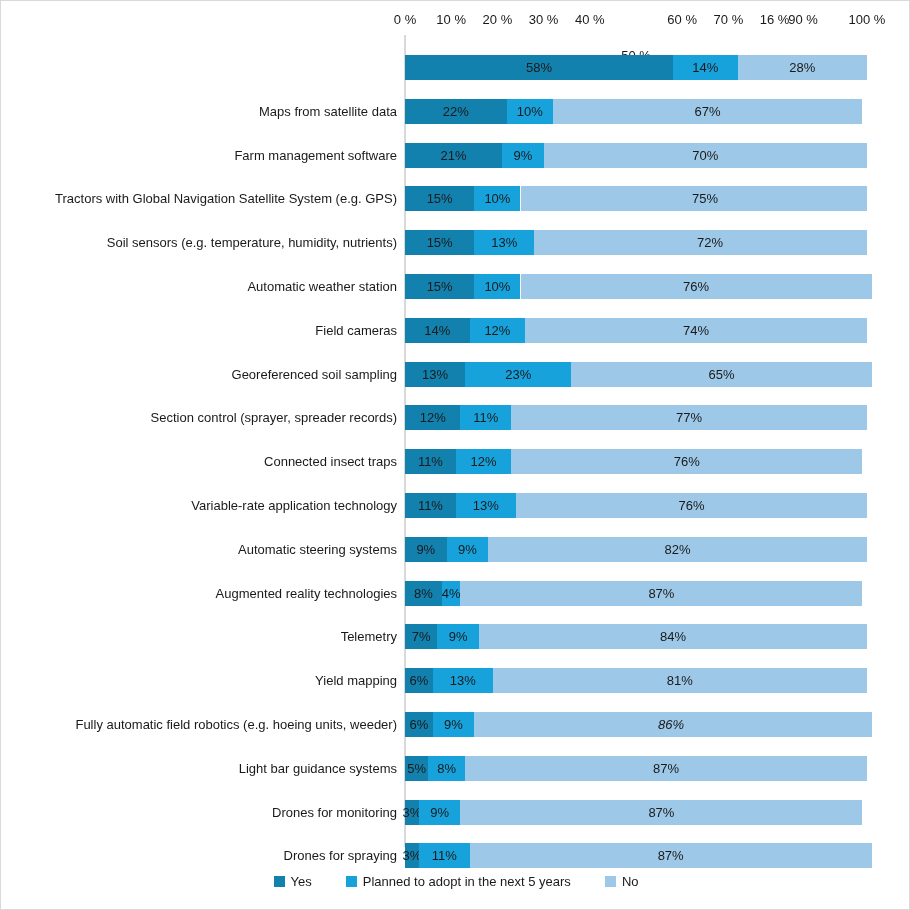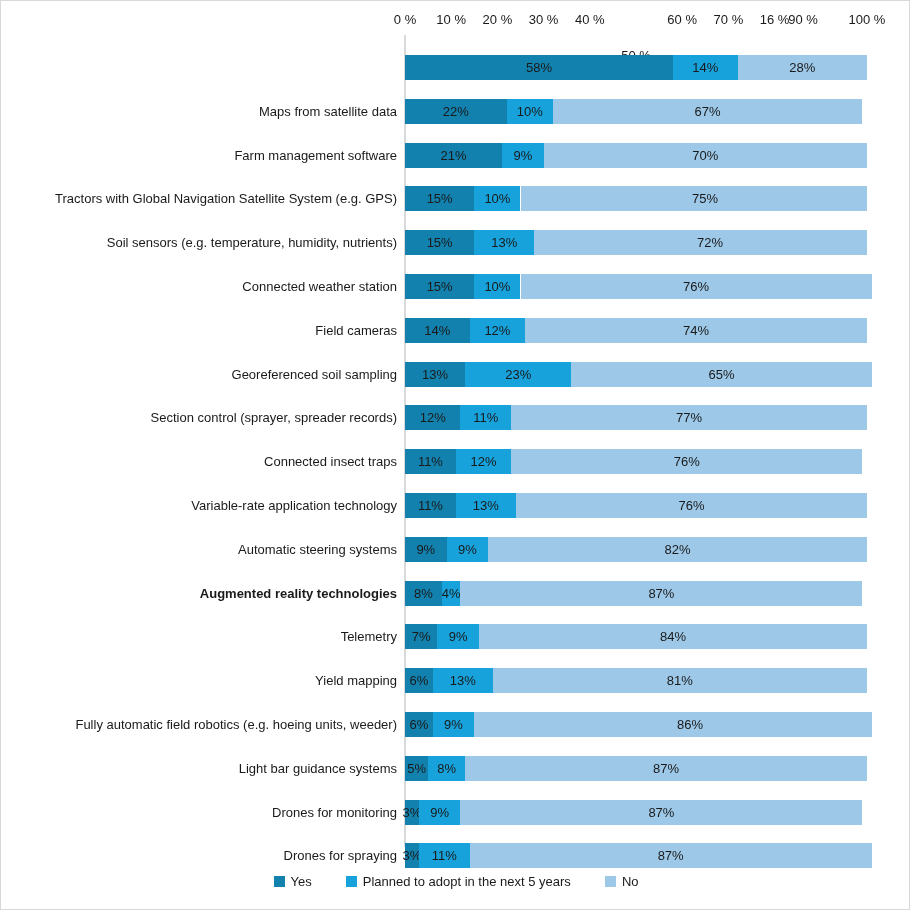--- a/index.html
+++ b/index.html
@@ -146,28 +146,28 @@
       <div class="axis-tick-label" style="left: 773.6px;">16 %</div>
       <div class="axis-tick-label" style="left: 802px; text-align: right;">90 %</div>
       <div class="axis-tick-label" style="left: 866px;">100 %</div>
     </div>
 
   <div id="cat-labels">
       <div class="cat-label" style="top: 63.8px;">Maps from satellite data</div>
       <div class="cat-label" style="top: 107.6px;">Farm management software</div>
       <div class="cat-label" style="top: 151.4px;">Tractors with Global Navigation Satellite System (e.g. GPS)</div>
       <div class="cat-label" style="top: 195.2px;">Soil sensors (e.g. temperature, humidity, nutrients)</div>
-      <div class="cat-label" style="top: 239px;">Connected weather station</div>
+      <div class="cat-label" style="top: 239px;">Automatic weather station</div>
       <div class="cat-label" style="top: 326.6px;">Georeferenced soil sampling</div>
       <div class="cat-label" style="top: 282.8px;">Field cameras</div>
       <div class="cat-label" style="top: 370.4px;">Section control (sprayer, spreader records)</div>
       <div class="cat-label" style="top: 414.2px;">Connected insect traps</div>
       <div class="cat-label" style="top: 458px;">Variable-rate application technology</div>
       <div class="cat-label" style="top: 501.8px;">Automatic steering systems</div>
-      <div class="cat-label" style="top: 545.6px; font-weight: bold;">Augmented reality technologies</div>
+      <div class="cat-label" style="top: 545.6px;">Augmented reality technologies</div>
       <div class="cat-label" style="top: 589.4px;">Telemetry</div>
       <div class="cat-label" style="top: 633.2px;">Yield mapping</div>
       <div class="cat-label" style="top: 677px;">Fully automatic field robotics (e.g. hoeing units, weeder)</div>
       <div class="cat-label" style="top: 720.8px;">Light bar guidance systems</div>
       <div class="cat-label" style="top: 764.6px;">Drones for monitoring</div>
       <div class="cat-label" style="top: 808.4px;">Drones for spraying</div>
     </div>
 
   <div id="plot">
     <div id="axis-line"></div>
@@ -290,21 +290,21 @@
         <div class="seg-label" style="left: 57.75px;">13%</div>
         <div class="seg" style="left: 87.78px; width: 374.22px; background: rgb(157, 200, 232);"></div>
         <div class="seg-label" style="left: 274.89px;">81%</div>
       </div>
       <div class="bar-row" style="top: 677px;">
         <div class="seg" style="left: 0px; width: 27.72px; background: rgb(18, 129, 174);"></div>
         <div class="seg-label" style="left: 13.86px;">6%</div>
         <div class="seg" style="left: 27.72px; width: 41.58px; background: rgb(23, 162, 220);"></div>
         <div class="seg-label" style="left: 48.51px;">9%</div>
         <div class="seg" style="left: 69.3px; width: 397.32px; background: rgb(157, 200, 232);"></div>
-        <div class="seg-label" style="left: 285px;">86%</div>
+        <div class="seg-label" style="left: 266px; font-style: italic;">86%</div>
       </div>
       <div class="bar-row" style="top: 720.8px;">
         <div class="seg" style="left: 0px; width: 23.1px; background: rgb(18, 129, 174);"></div>
         <div class="seg-label" style="left: 11.55px;">5%</div>
         <div class="seg" style="left: 23.1px; width: 36.96px; background: rgb(23, 162, 220);"></div>
         <div class="seg-label" style="left: 41.58px;">8%</div>
         <div class="seg" style="left: 60.06px; width: 401.94px; background: rgb(157, 200, 232);"></div>
         <div class="seg-label" style="left: 261.03px;">87%</div>
       </div>
       <div class="bar-row" style="top: 764.6px;">

